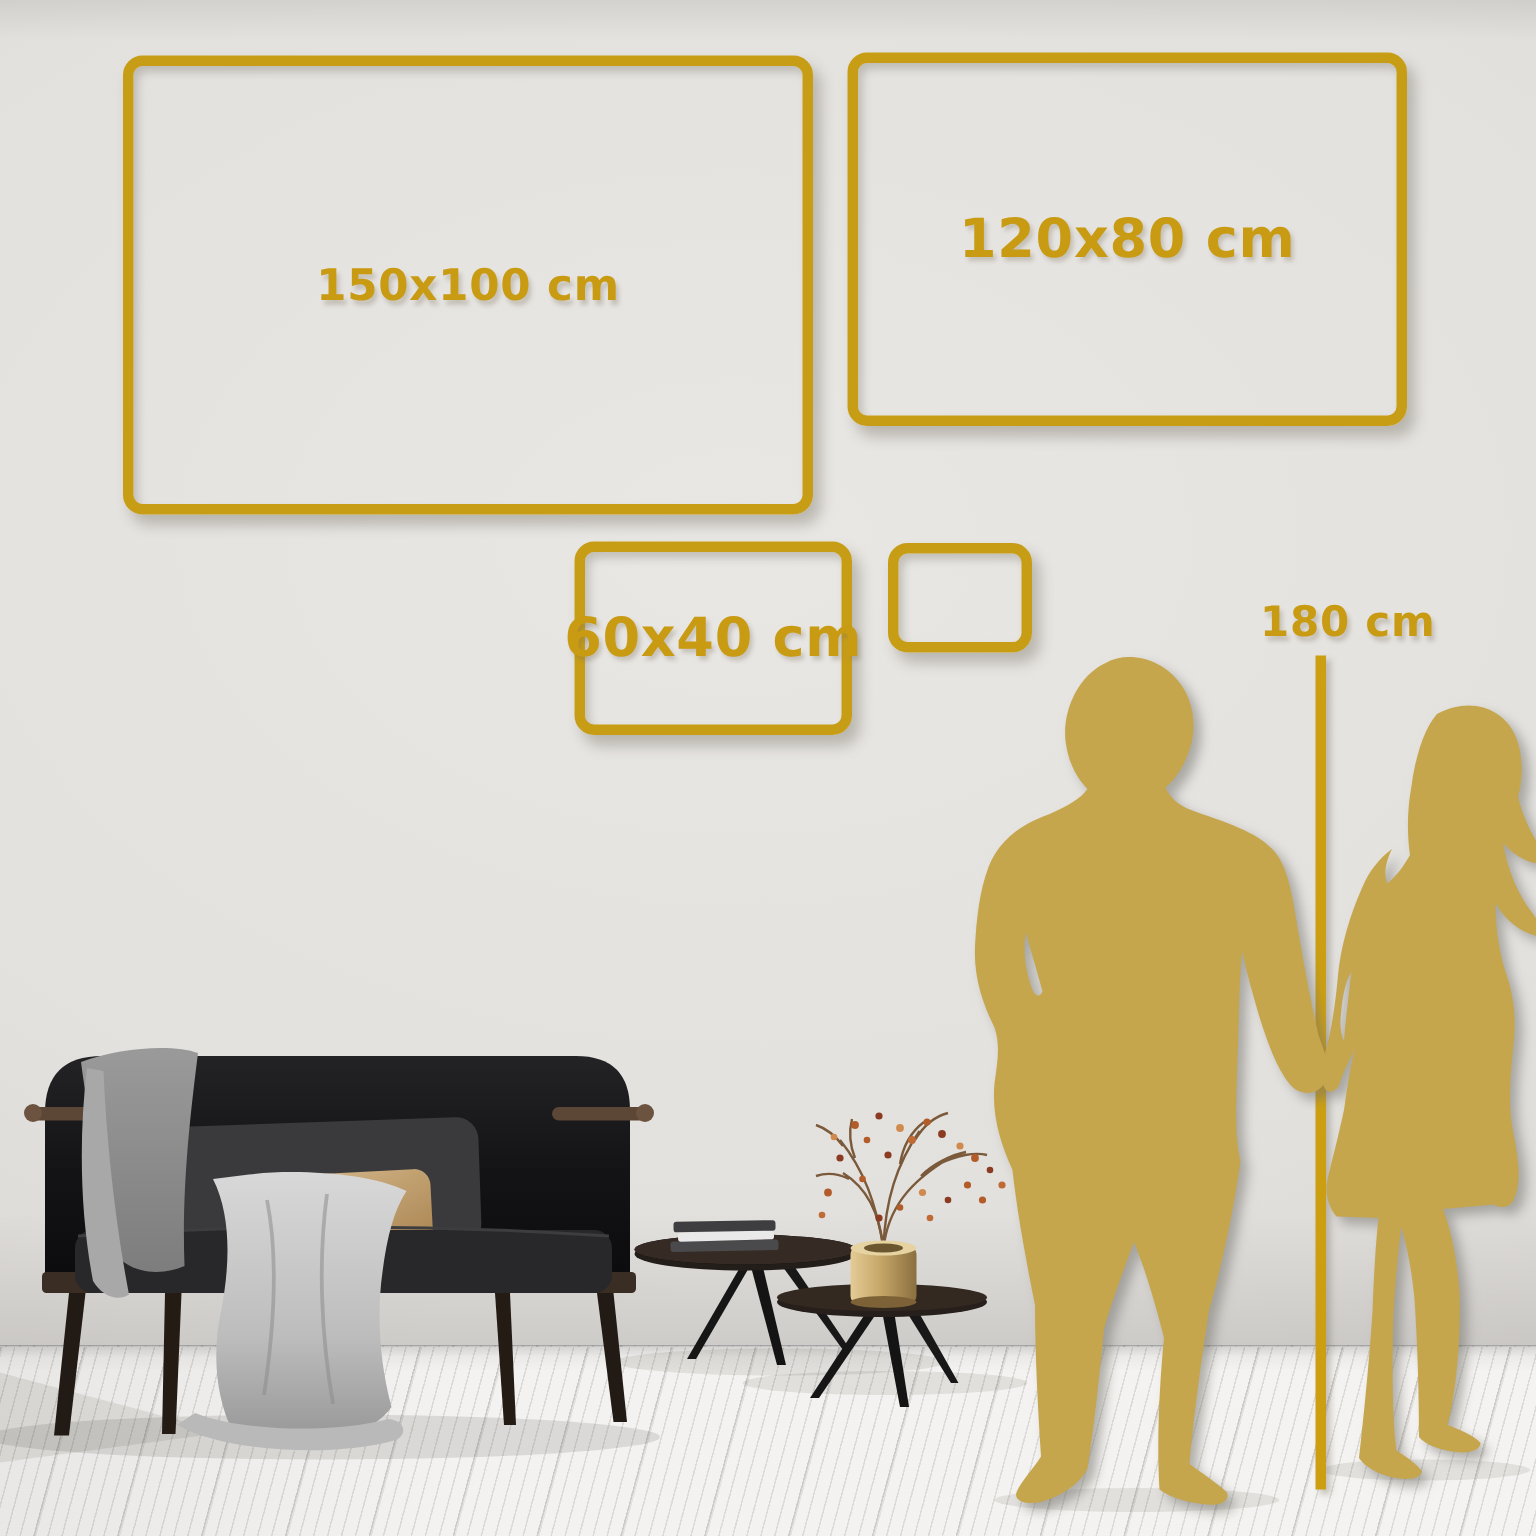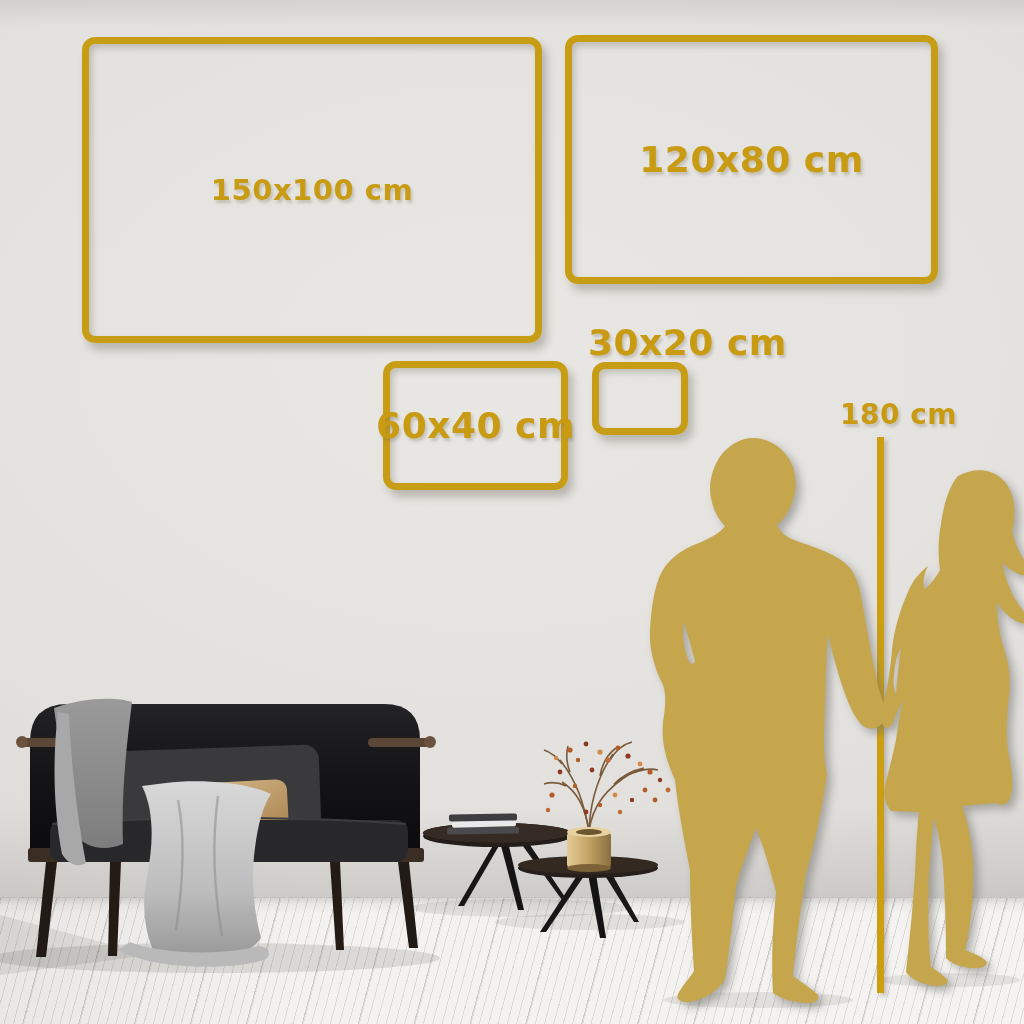--- a/index.html
+++ b/index.html
@@ -71,21 +71,20 @@
   <div class="size-frame f-150x100">
     <span class="size-label">150x100 cm</span>
   </div>
   <div class="size-frame f-120x80">
     <span class="size-label">120x80 cm</span>
   </div>
   <div class="size-frame f-60x40">
     <span class="size-label">60x40 cm</span>
   </div>
   <div class="size-frame f-30x20"></div>
-  <div class="label-30x20 size-label">30x20 cm</div>
 
   <svg class="layer" viewBox="0 0 1024 1024">
     <defs>
       <linearGradient id="gSofa" x1="0" y1="0" x2="0" y2="1">
         <stop offset="0" stop-color="#232325"></stop>
           <stop offset="0.5" stop-color="#141416"></stop>
           <stop offset="1" stop-color="#0c0c0e"></stop>
       </linearGradient>
       <linearGradient id="gBlanket" x1="0" y1="0" x2="0" y2="1">
         <stop offset="0" stop-color="#9a9a9a"></stop>

